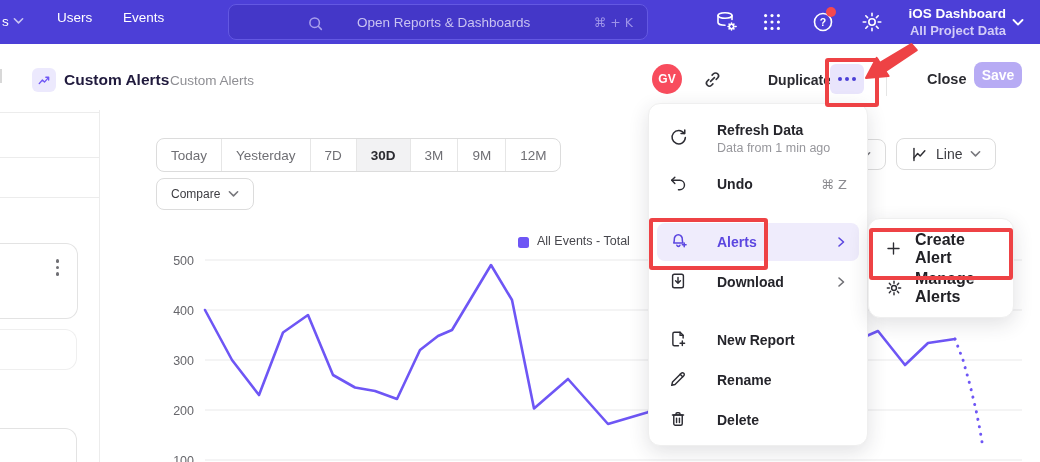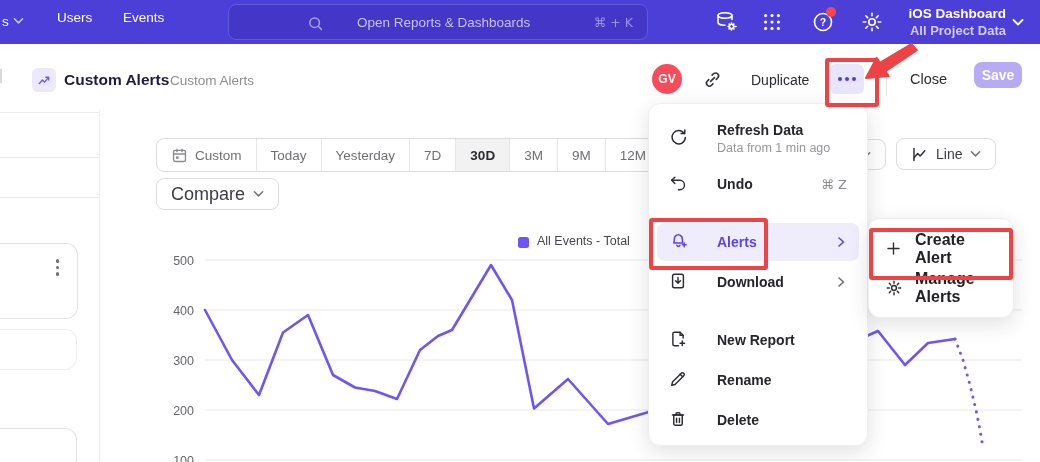--- a/index.html
+++ b/index.html
@@ -19,42 +19,42 @@
   .proj{right:34px;top:5px;text-align:right;color:#fff;}
   .proj .pname{font-size:13.5px;font-weight:700;line-height:18px;}
   .proj .pscope{font-size:13px;color:#D2CCF7;font-weight:600;line-height:15px;}
   
   .hdr-iconbox{left:32px;top:68px;width:24px;height:24px;border-radius:6px;background:#ECE9FD;
       color:#6E56F5;display:flex;align-items:center;justify-content:center;z-index:2;}
   .hdr-title{left:64px;top:71px;font-size:15.5px;font-weight:700;color:#201A3D;z-index:2;}
   .hdr-crumb{left:170px;top:73px;font-size:13.5px;color:#8E8E93;z-index:2;}
   .avatar{left:652px;top:64px;width:30px;height:30px;border-radius:50%;background:#F84C5D;color:#fff;
       font-size:12px;font-weight:700;display:flex;align-items:center;justify-content:center;z-index:2;}
-  .txtbtn{font-size:14px;font-weight:400;color:#2B2B31;z-index:2;}
+  .txtbtn{font-size:14px;font-weight:700;color:#2B2B31;z-index:2;margin-left:17px;}
   .morebtn{left:830px;top:64px;width:34px;height:30px;border-radius:6px;background:#E9E5FC;
       display:flex;align-items:center;justify-content:center;gap:3px;z-index:2;}
   .morebtn i{width:4px;height:4px;border-radius:50%;background:#4B3FD6;display:block;}
   .vdiv{left:886px;top:62px;width:1px;height:34px;background:#E5E5E5;z-index:2;}
   .savebtn{left:974px;top:62px;width:48px;height:26px;border-radius:8px;background:#B7ABF4;color:#fff;
       font-size:14px;font-weight:600;display:flex;align-items:center;justify-content:center;z-index:2;}
   
   .lp-line{background:#ECECEC;z-index:2;}
   .lp-card{background:#fff;border:1px solid #E3E3E3;border-left:none;border-radius:0 12px 12px 0;z-index:2;}
   .kebab{display:flex;flex-direction:column;gap:3px;align-items:center;}
   .kebab i{width:3.5px;height:3.5px;border-radius:50%;background:#6F6F74;display:block;}
   
   .rangegroup{left:156px;top:138px;height:32px;border:1px solid #DCDCDC;border-radius:8px;background:#fff;
       display:flex;align-items:stretch;overflow:hidden;z-index:2;}
   .seg{display:flex;align-items:center;gap:7px;padding:0 14px;font-size:13.5px;color:#6F6F74;
       border-left:1px solid #E6E6E6;}
   .seg:first-child{border-left:none;}
   .seg.sel{background:#F2F2F3;color:#2B2B30;font-weight:700;}
   .seg .i16{width:17px;height:17px;color:#8A8A8F;}
   .btn{border:1px solid #DCDCDC;border-radius:8px;background:#fff;display:flex;align-items:center;
-      gap:8px;font-size:18px;font-weight:500;color:#3C3C41;padding:0 14px;box-sizing:border-box;z-index:2;}
+      gap:8px;font-size:12px;font-weight:500;color:#3C3C41;padding:0 14px;box-sizing:border-box;z-index:2;}
   .chev{color:#77777c;width:11px;height:8px;}
   
   .legend{left:518px;top:234px;display:flex;align-items:flex-end;gap:8px;z-index:1;}
   .lg-sq{width:11px;height:11px;border-radius:2.5px;}
   .lg-tx{font-size:12.5px;color:#47474D;}
   
   .menu{left:648px;top:103px;width:220px;height:343px;background:#fff;border:1px solid #EFEFEF;
       border-radius:12px;box-shadow:0 6px 20px rgba(40,40,60,.14);z-index:10;box-sizing:border-box;
       padding:8px 0;display:flex;flex-direction:column;}
   .mitem{display:flex;align-items:center;gap:28px;min-height:38px;padding:0 12px;margin:1px 8px;
@@ -110,30 +110,20 @@
         <i></i>
         <i></i>
       </span>
   </div>
   <div class="abs lp-card" style="left:0;top:329px;width:76px;height:39px;border-color:#EFEFEF;"></div>
   <div class="abs lp-card" style="left:0;top:428px;width:76px;height:50px;"></div>
   <div class="abs" style="left:0;top:69px;width:2px;height:14px;background:#D8D8D8;z-index:2;"></div>
 
   <div class="abs rangegroup">
       <div class="seg">
-        <span class="i16">
-          <svg viewBox="0 0 20 20" width="17" height="17" fill="none" stroke="currentColor" stroke-width="1.6" stroke-linecap="round" stroke-linejoin="round">
-            <rect x="3" y="4" width="14" height="13" rx="2"></rect>
-            <path d="M3 8.2h14M7 2.5v3M13 2.5v3"></path>
-            <rect x="6" y="11" width="3" height="3" fill="currentColor" stroke="none"></rect>
-          </svg>
-        </span>
-        <span>Custom</span>
-      </div>
-      <div class="seg">
         <span>Today</span>
       </div>
       <div class="seg">
         <span>Yesterday</span>
       </div>
       <div class="seg">
         <span>7D</span>
       </div>
       <div class="seg sel">
         <span>30D</span>

